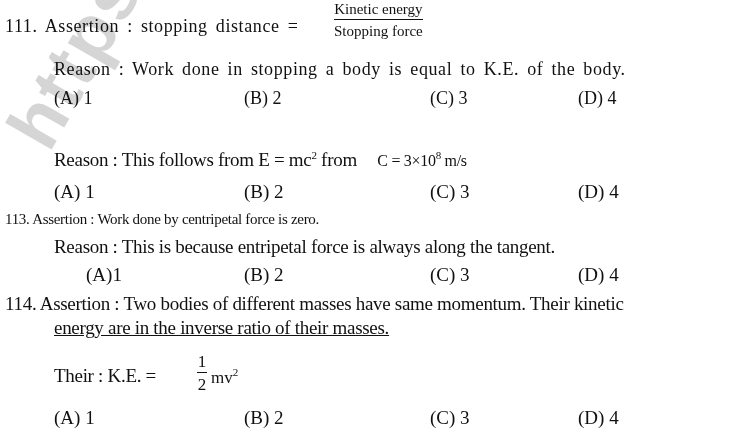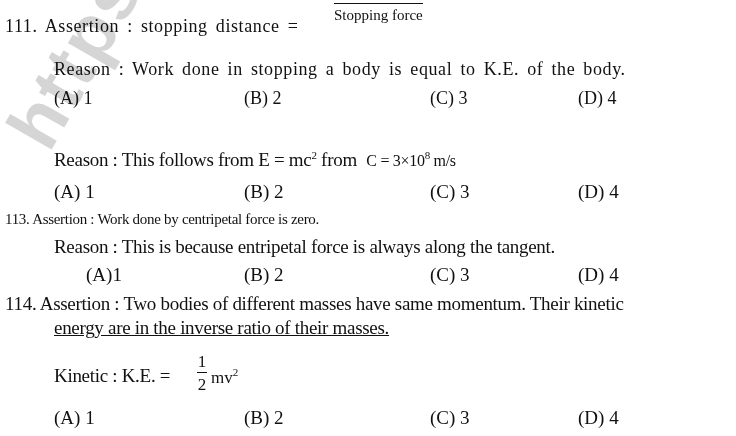--- a/index.html
+++ b/index.html
@@ -21,32 +21,33 @@
 
 <div class="page">
 
   <div class="watermark">https://www.s</div>
 
   <div class="line wide" style="left:5px; top:16px;">
     <span>111.</span>
     <span>Assertion : stopping distance =</span>
   </div>
   <div class="frac" style="left:334px; top:1px;">
+    <span>Kinetic energy</span>
     <span class="bar"></span>
     <span>Stopping force</span>
   </div>
   <div class="line wide" style="left:54px; top:59px;">Reason : Work done in stopping a body is equal to K.E. of the body.</div>
   <div class="opt" style="left:54px; top:88px;">(A) 1</div>
   <div class="opt" style="left:244px; top:88px;">(B) 2</div>
   <div class="opt" style="left:430px; top:88px;">(C) 3</div>
   <div class="opt" style="left:578px; top:88px;">(D) 4</div>
 
   <div class="line" style="left:54px; top:150px; font-size:19px; letter-spacing:-0.3px;">
     <span>Reason : This follows from E = mc</span><sup>2</sup><span> from</span>
-    <span style="font-size:16px; margin-left:5px;font-family:Liberation Serif, serif;"><span>C = 3×10</span><sup>8</sup><span> m/s</span></span>
+    <span style="font-size:16px; margin-left:16px;font-family:Liberation Serif, serif;"><span>C = 3×10</span><sup>8</sup><span> m/s</span></span>
   </div>
   <div class="opt" style="left:54px; top:182px; font-size:19px;">(A) 1</div>
   <div class="opt" style="left:244px; top:182px; font-size:19px;">(B) 2</div>
   <div class="opt" style="left:430px; top:182px; font-size:19px;">(C) 3</div>
   <div class="opt" style="left:578px; top:182px; font-size:19px;">(D) 4</div>
 
   <div class="line" style="left:5px; top:209px; font-size:15px; letter-spacing:-0.3px;">
     <span>113.</span>
     <span>Assertion : Work done by centripetal force is zero.</span>
   </div>
@@ -54,21 +55,21 @@
   <div class="opt" style="left:54px; top:265px; font-size:19px;margin-left:32px;">(A)1</div>
   <div class="opt" style="left:244px; top:265px; font-size:19px;">(B) 2</div>
   <div class="opt" style="left:430px; top:265px; font-size:19px;">(C) 3</div>
   <div class="opt" style="left:578px; top:265px; font-size:19px;">(D) 4</div>
 
   <div class="line" style="left:5px; top:294px; font-size:19px; letter-spacing:-0.3px;">
     <span>114.</span>
     <span>Assertion : Two bodies of different masses have same momentum. Their kinetic</span>
   </div>
   <div class="line" style="left:54px; top:318px; font-size:19px; letter-spacing:-0.3px;text-decoration:underline;">energy are in the inverse ratio of their masses.</div>
-  <div class="line" style="left:54px; top:366px; font-size:19px; letter-spacing:-0.3px;">Kinetic : K.E. =</div>
+  <div class="line" style="left:54px; top:366px; font-size:19px; letter-spacing:-0.3px;">Their : K.E. =</div>
   <div class="frac" style="left:197px; top:353px; font-size:17px; line-height:17px;">
     <span>1</span>
     <span class="bar" style="width:10px;"></span>
     <span>2</span>
   </div>
   <div class="line" style="left:211px; top:368px; font-size:17px;">
     <span>mv</span><sup>2</sup>
   </div>
   <div class="opt" style="left:54px; top:408px; font-size:19px;">(A) 1</div>
   <div class="opt" style="left:244px; top:408px; font-size:19px;">(B) 2</div>

